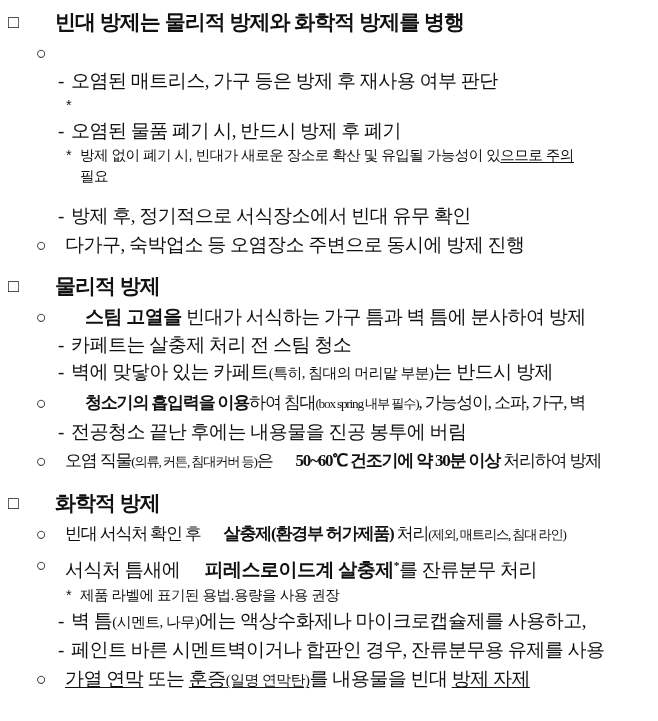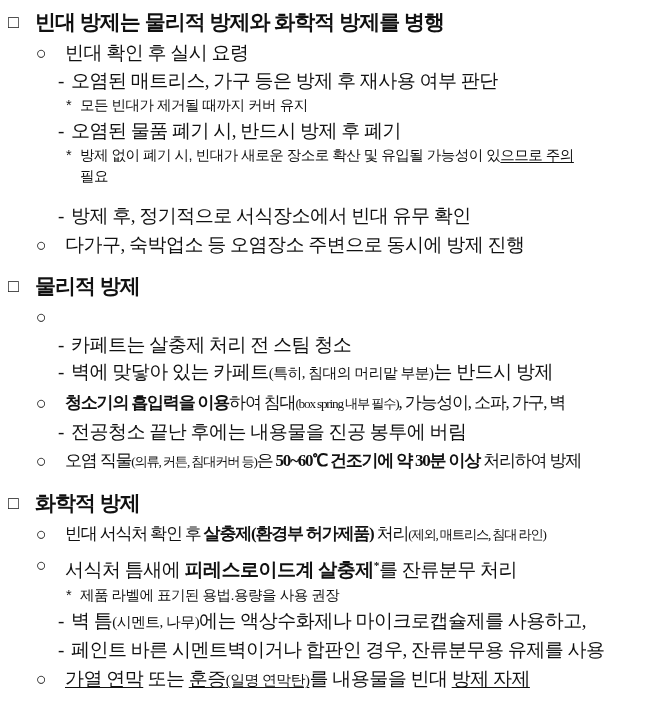--- a/index.html
+++ b/index.html
@@ -36,45 +36,43 @@
   
   .line-star{
     margin-top:2px;padding-left:58px;
     font-family:"Liberation Sans", sans-serif;
     font-size:14.5px;line-height:21px;letter-spacing:-0.5px;
   }
   .line-star .bullet{width:14px;}
   .gap{margin-top:16px;}
   .condensed{font-size:17px;letter-spacing:-1.2px;}
   .bullet{flex:0 0 auto;}
-  .seg.b{font-weight:bold;}
+  .seg.b{font-weight:bold;margin-left:20px;}
   .seg.u{text-decoration:underline;text-underline-offset:2px;}
   .seg.sm{font-size:0.78em;text-align:right;}
   .seg.sup{vertical-align:super;font-size:0.6em;font-weight:bold;}
 </style>
 </head>
 <body>
 
 <div class="page">
   <div class="doc" id="doc">
       <div class="line line-section">
         <span class="bullet">□</span>
         <span class="text"><span class="seg b">빈대 방제는 물리적 방제와 화학적 방제를 병행</span></span>
       </div>
       <div class="line line-circle">
         <span class="bullet">○</span>
-        <span class="text"><span class="seg">빈대 확인 후 실시 요령</span></span>
       </div>
       <div class="line line-dash">
         <span class="bullet">-</span>
         <span class="text"><span class="seg">오염된 매트리스, 가구 등은 방제 후 재사용 여부 판단</span></span>
       </div>
       <div class="line line-star">
         <span class="bullet">*</span>
-        <span class="text"><span class="seg">모든 빈대가 제거될 때까지 커버 유지</span></span>
       </div>
       <div class="line line-dash">
         <span class="bullet">-</span>
         <span class="text"><span class="seg">오염된 물품 폐기 시, 반드시 방제 후 폐기</span></span>
       </div>
       <div class="line line-star">
         <span class="bullet">*</span>
         <span class="text"><span class="seg">방제 없이 폐기 시, 빈대가 새로운 장소로 확산 및 유입될 가능성이 있</span><span class="seg u">으므로 주의</span><br><span class="seg">필요</span></span>
       </div>
       <div class="line line-dash gap">
@@ -84,20 +82,21 @@
       <div class="line line-circle">
         <span class="bullet">○</span>
         <span class="text"><span class="seg">다가구, 숙박업소 등 오염장소 주변으로 동시에 방제 진행</span></span>
       </div>
       <div class="line line-section">
         <span class="bullet">□</span>
         <span class="text"><span class="seg b">물리적 방제</span></span>
       </div>
       <div class="line line-circle">
         <span class="bullet">○</span>
+        <span class="text"><span class="seg b">스팀 고열을</span><span class="seg"> 빈대가 서식하는 가구 틈과 벽 틈에 분사하여 방제</span></span>
       </div>
       <div class="line line-dash">
         <span class="bullet">-</span>
         <span class="text"><span class="seg">카페트는 살충제 처리 전 스팀 청소</span></span>
       </div>
       <div class="line line-dash">
         <span class="bullet">-</span>
         <span class="text"><span class="seg">벽에 맞닿아 있는 카페트</span><span class="seg sm">(특히, 침대의 머리맡 부분)</span><span class="seg">는 반드시 방제</span></span>
       </div>
       <div class="line line-circle condensed">

